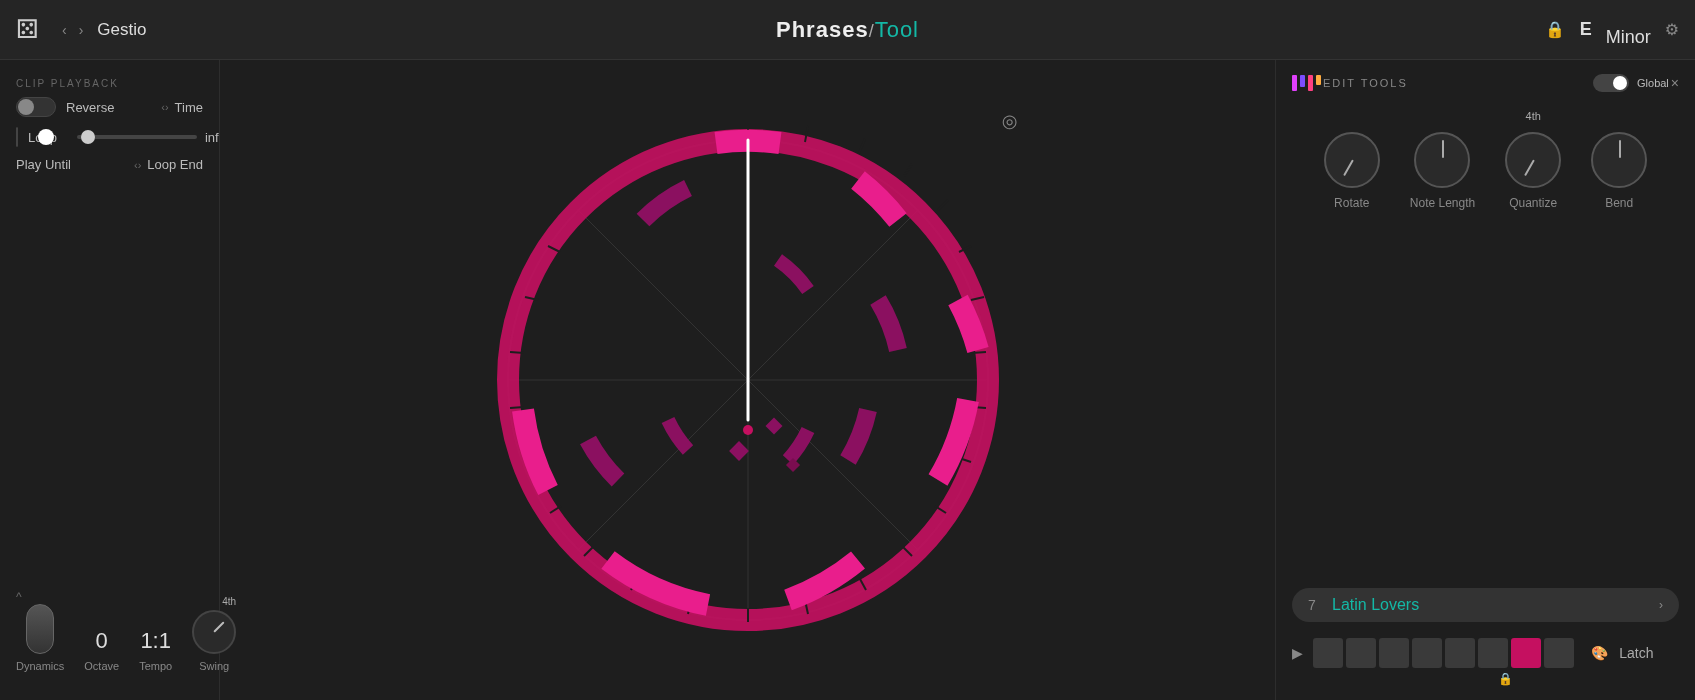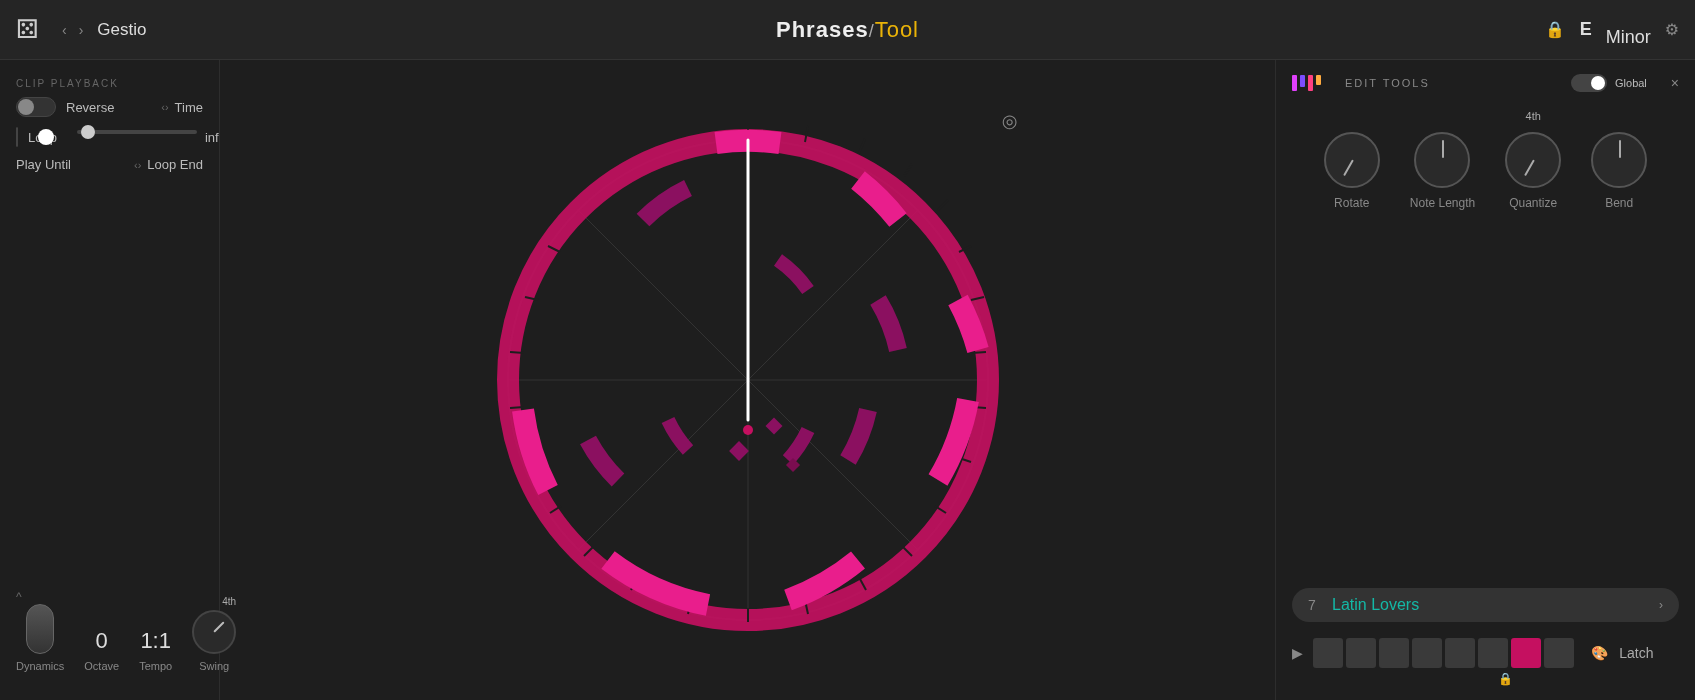--- a/index.html
+++ b/index.html
@@ -64,21 +64,21 @@
     .phrases-title span.bold {
       font-weight: 700;
     }
     .phrases-title span.slash {
       font-weight: 300;
       color: #aaa;
       font-size: 18px;
     }
     .phrases-title span.tool {
       font-weight: 300;
-      color: #eab308;
+      color: #14b8a6;
     }
     .header-right {
       display: flex;
       align-items: center;
       gap: 14px;
       min-width: 200px;
       justify-content: flex-end;
     }
     .key-display {
       font-size: 18px;
@@ -312,21 +312,21 @@
     .right-panel {
       width: 420px;
       border-left: 1px solid #2d2d2d;
       display: flex;
       flex-direction: column;
       padding: 14px 16px;
     }
     .edit-tools-header {
       display: flex;
       align-items: center;
-      gap: 24px;
+      gap: 2px;
       margin-bottom: 14px;
     }
     .edit-tools-icon {
       display: flex;
       gap: 3px;
     }
     .edit-tools-bar {
       width: 5px;
       border-radius: 1px;
     }
@@ -550,21 +550,21 @@
           <div class="chevron-select">
             <span class="chevrons">‹›</span>
             <span>Time</span>
           </div>
         </div>
       </div>
 
       <div class="control-row">
         <div class="toggle active loop-on"></div>
         <span class="control-label">Loop</span>
-        <div style="margin-left: 10px; display:flex; align-items:flex-start; gap:8px;">
+        <div style="margin-left: 10px; display:flex; align-items:center; gap:8px;">
           <div class="slider-track">
             <div class="slider-thumb"></div>
           </div>
           <span class="slider-value">inf</span>
         </div>
       </div>
 
       <div class="play-until-row">
         <span class="control-label">Play Until</span>
         <div style="margin-left:auto;">

